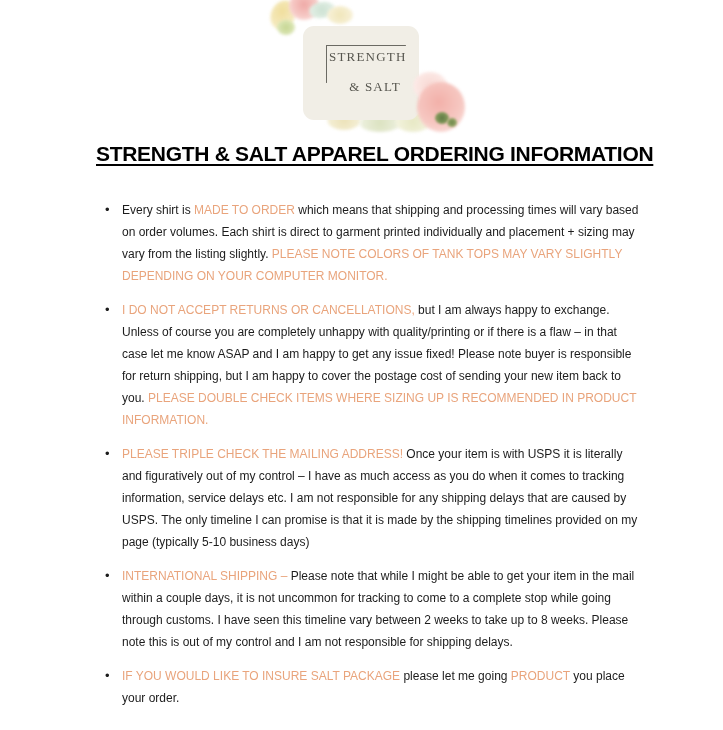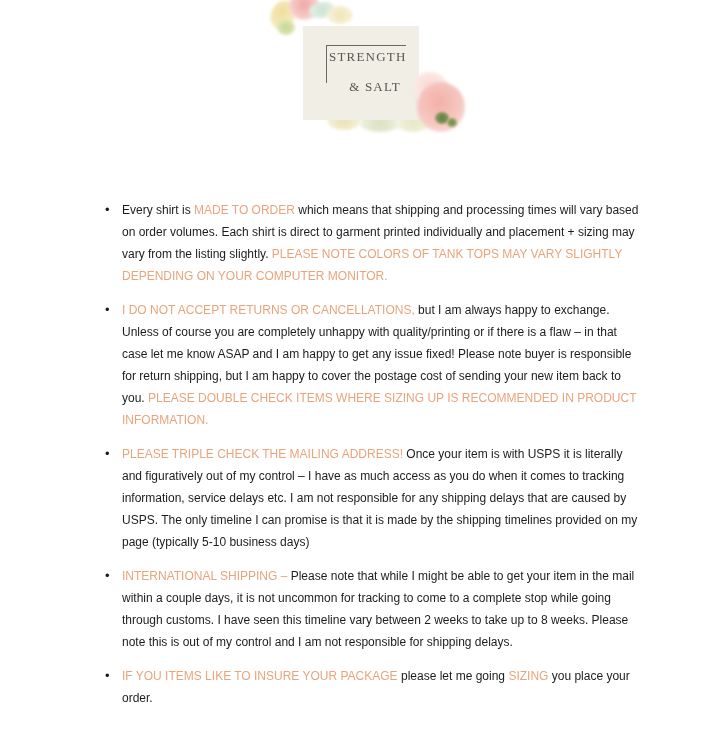--- a/index.html
+++ b/index.html
@@ -1,15 +1,15 @@
 <!DOCTYPE html>
 <html style="--accent: #E9A47C; --body-text: #1C1C1C; --logo-bg: #F1EEE6; --logo-text: #57564F;"><head>
 <meta charset="utf-8">
 <style>
-  * { margin: 0; padding: 0; box-sizing: border-box; }
+  * { margin: 0; padding: 0; box-sizing: border-box; border-radius: 11px; }
   html, body { background: #ffffff; }
   body {
     width: 723px; height: 730px;
     font-family: "Liberation Sans", sans-serif;
     position: relative;
     overflow: hidden;
   }
   .page {
     position: absolute; left: 0; top: 0;
     width: 723px; height: 730px;
@@ -105,24 +105,25 @@
     <div class="blob b-flower-core above"></div>
     <div class="blob b-flower-core2 above"></div>
     <div class="bracket-h"></div>
     <div class="bracket-v"></div>
     <div class="logo-text">
       <div class="logo-line1">STRENGTH</div>
       <div class="logo-line2">&amp; SALT</div>
     </div>
   </div>
 
+  <div class="doc-title">STRENGTH &amp; SALT APPAREL ORDERING INFORMATION</div>
 
   <div class="content">
     <ul class="bullets">
         <li class="bullet"><span class="normal">Every shirt is </span><span class="accent">MADE TO ORDER</span><span class="normal"> which means that shipping and processing times will vary based on order volumes. Each shirt is direct to garment printed individually and placement + sizing may vary from the listing slightly. </span><span class="accent">PLEASE NOTE COLORS OF TANK TOPS MAY VARY SLIGHTLY DEPENDING ON YOUR COMPUTER MONITOR.</span></li>
         <li class="bullet"><span class="accent">I DO NOT ACCEPT RETURNS OR CANCELLATIONS,</span><span class="normal"> but I am always happy to exchange. Unless of course you are completely unhappy with quality/printing or if there is a flaw – in that case let me know ASAP and I am happy to get any issue fixed! Please note buyer is responsible for return shipping, but I am happy to cover the postage cost of sending your new item back to you. </span><span class="accent">PLEASE DOUBLE CHECK ITEMS WHERE SIZING UP IS RECOMMENDED IN PRODUCT INFORMATION.</span></li>
         <li class="bullet"><span class="accent">PLEASE TRIPLE CHECK THE MAILING ADDRESS!</span><span class="normal"> Once your item is with USPS it is literally and figuratively out of my control – I have as much access as you do when it comes to tracking information, service delays etc. I am not responsible for any shipping delays that are caused by USPS. The only timeline I can promise is that it is made by the shipping timelines provided on my page (typically 5-10 business days)</span></li>
         <li class="bullet"><span class="accent">INTERNATIONAL SHIPPING – </span><span class="normal">Please note that while I might be able to get your item in the mail within a couple days, it is not uncommon for tracking to come to a complete stop while going through customs. I have seen this timeline vary between 2 weeks to take up to 8 weeks. Please note this is out of my control and I am not responsible for shipping delays.</span></li>
-        <li class="bullet"><span class="accent">IF YOU ITEMS LIKE TO INSURE YOUR PACKAGE</span><span class="normal">  please let me going </span><span class="accent">SIZING</span><span class="normal"> you place your order.</span></li>
+        <li class="bullet"><span class="accent">IF YOU WOULD LIKE TO INSURE SALT PACKAGE</span><span class="normal">  please let me going </span><span class="accent">PRODUCT</span><span class="normal"> you place your order.</span></li>
       </ul>
   </div>
 
 </div>
 
 </body></html>

